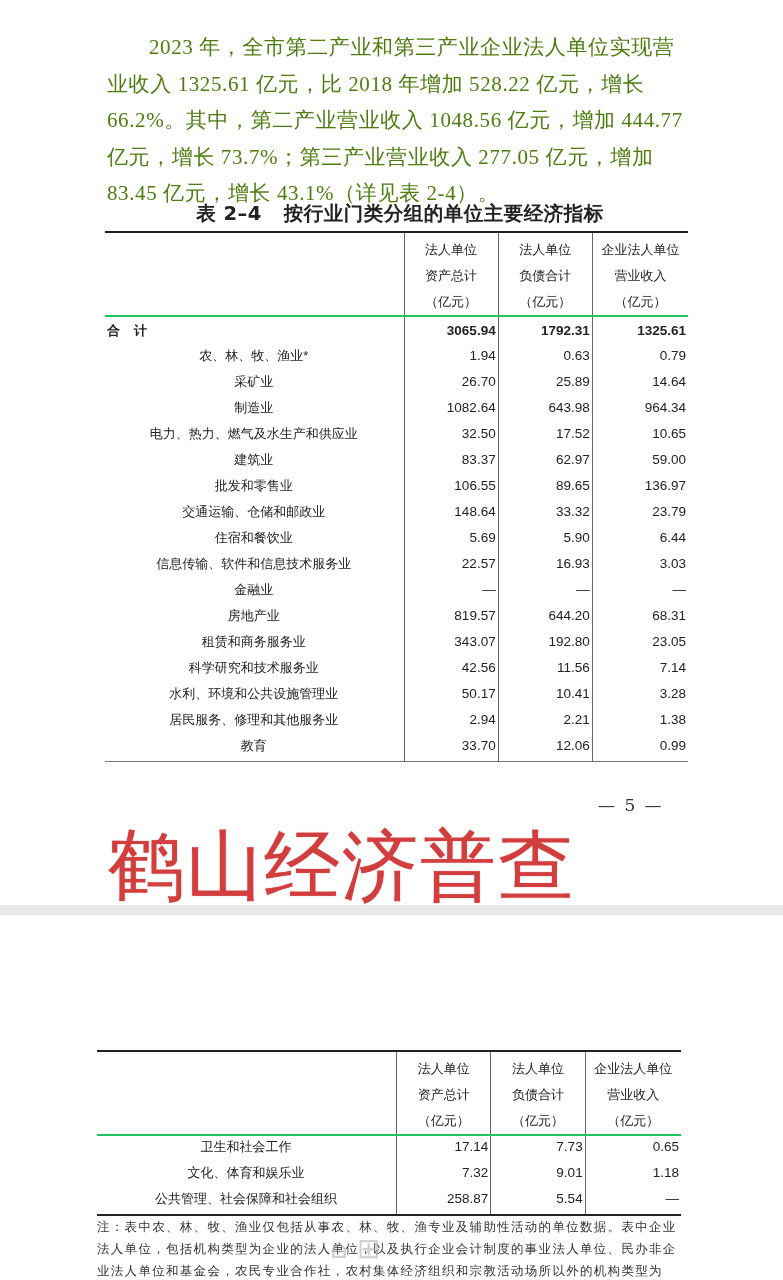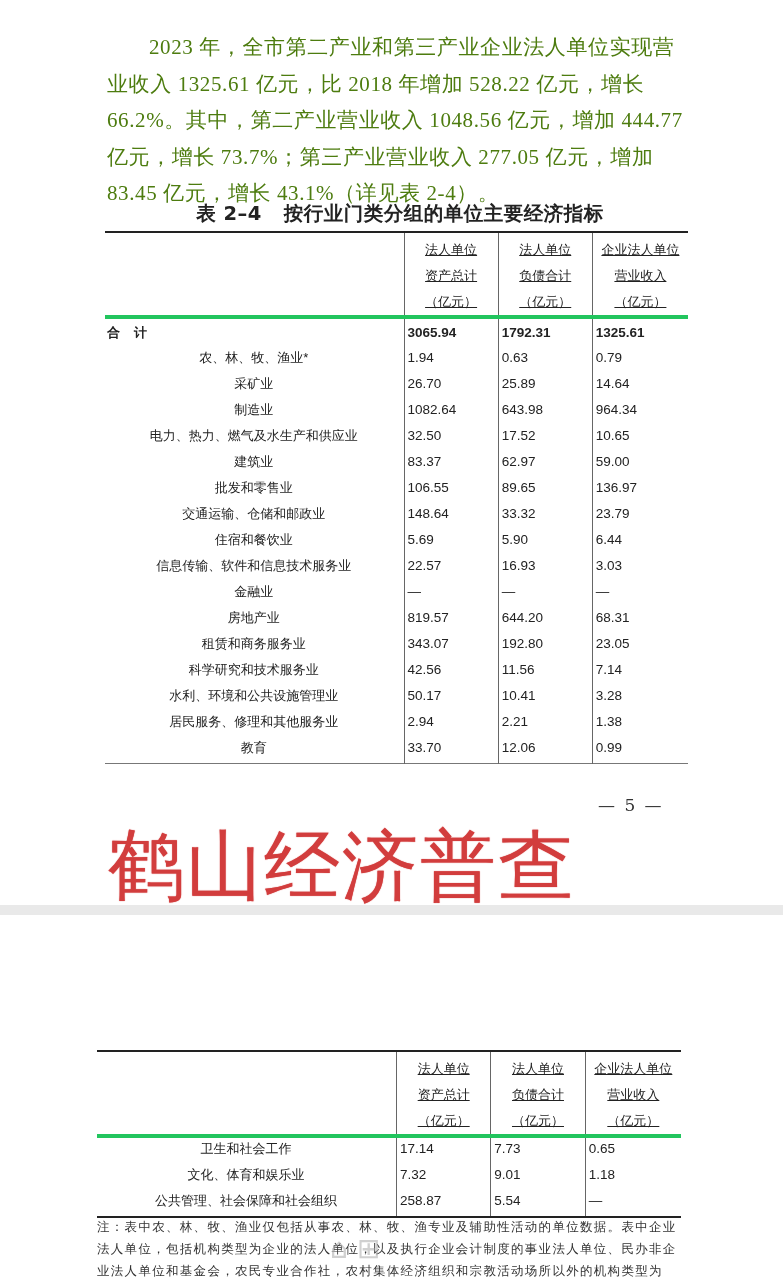--- a/index.html
+++ b/index.html
@@ -22,25 +22,25 @@
     }
     .tbl-title .num { margin-right: 22px; }
     table.data {
       position: absolute; border-collapse: collapse;
       font-family: "Liberation Sans", "DejaVu Sans", sans-serif;
       color: #222; font-size: 13.5px;
     }
     table.t1 { left: 105px; top: 231px; width: 583px; border-top: 2.5px solid #222; border-bottom: 1.5px solid #777; }
     table.t2 { left: 97px; top: 1050px; width: 584px; border-top: 2.5px solid #222; border-bottom: 2.5px solid #222; }
     table.data th { font-weight: normal; font-size: 13px; line-height: 26px; padding: 4px 4px 0 4px; text-align: center; vertical-align: top; }
-    table.data thead tr { border-bottom: 4px solid #22c55e; text-decoration: underline; }
+    table.data thead tr { border-bottom: 2px solid #22c55e; }
     table.data th.c, table.data td.c { border-left: 1px solid #666; }
     table.data td { height: 26px; padding: 0 3px; vertical-align: top; line-height: 22px; }
     table.data td.label { text-align: center; padding-left: 2px; font-size: 13px; }
-    table.data td.num { text-align: left; padding-right: 2px; width: 88px; }
+    table.data td.num { text-align: right; padding-right: 2px; width: 88px; }
     table.data td.num.w3 { width: 90px; }
     table.data tr.total td { font-weight: bold; height: 28px; line-height: 28px; }
     table.data tr.total td.label { text-align: left; letter-spacing: 14px; }
     .hd-col1 { width: 290px; }
     .page-num {
       position: absolute; left: 598px; top: 795px; font-size: 17px; color: #333;
       font-family: "DejaVu Serif", "Liberation Serif", serif; letter-spacing: 2px;
     }
     .gray-band { position: absolute; left: 0; top: 905px; width: 783px; height: 10px; background: #e9e9e9; }
     .brand {

